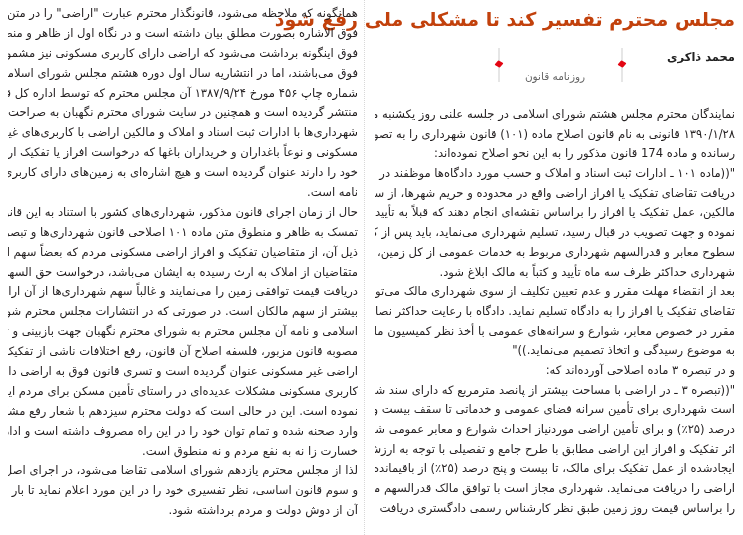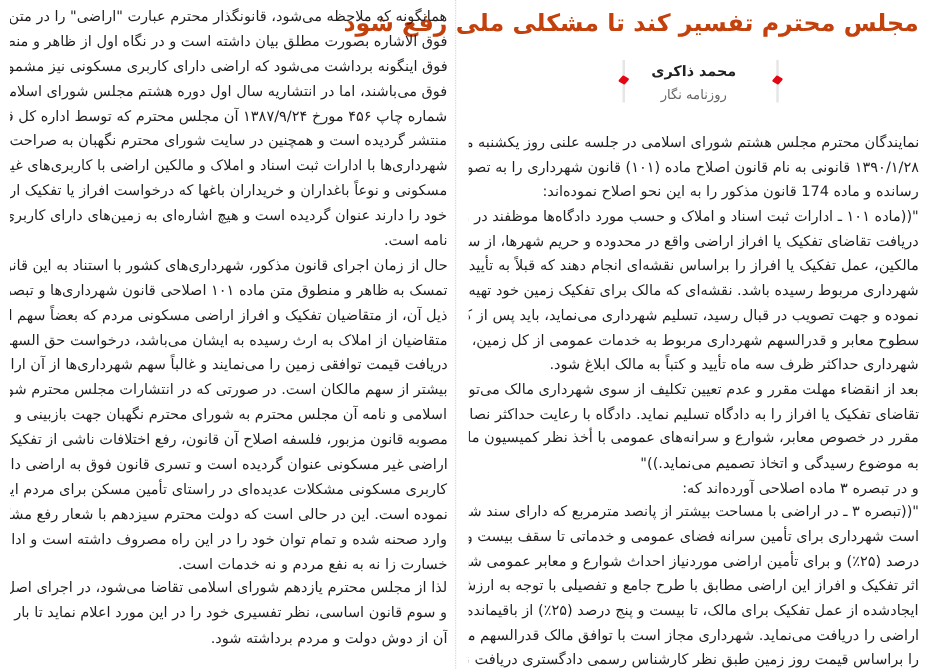--- a/index.html
+++ b/index.html
@@ -6,21 +6,21 @@
   body { width:743px; height:535px; overflow:hidden; position:relative;
          font-family:"DejaVu Sans", sans-serif; color:#231f20; direction:rtl; }
   .col { position:absolute; top:0; direction:rtl; }
   .col-right { right:8px; width:360px; }
   .col-left { left:8px; width:350px; top:4px; }
   .divider { position:absolute; left:364px; top:0; width:0; height:535px;
              border-left:1px dotted #d8d8d8; }
   .title { font-weight:bold; font-size:19px; line-height:26px; text-align:center;
            margin-top:6px; letter-spacing:-0.5px; color:#c2410c; white-space:nowrap; }
   .byline { position:relative; height:44px; margin-top:16px; }
-  .byline .name { position:absolute; left:0; right:0; top:2px; text-align:center;
+  .byline .name { position:absolute; left:0; right:0; top:2px; 
                   font-weight:bold; font-size:11.5px; color:#222; }
   .byline .role { position:absolute; left:0; right:0; top:22px; text-align:center;
                   font-size:10.5px; color:#666; }
   .mark { position:absolute; top:0; width:2px; height:34px; background:#e6e6e6; }
   .mark::after { content:""; position:absolute; left:-2px; top:13px; width:6px; height:6px;
                  background:#e30613; transform:rotate(30deg) skewX(-10deg); border-radius:1px; }
   .mark-r { right:112px; }
   .mark-l { left:123px; }
   .body { margin-top:13px; }
   .ln { display:block; font-size:11.6px; line-height:19.7px; height:19.7px; white-space:nowrap;
@@ -31,31 +31,30 @@
 </head>
 <body>
 
 <div class="divider"></div>
 
 <div class="col col-right">
   <div class="title">مجلس محترم تفسیر کند تا مشکلی ملی رفع شود</div>
   <div class="byline">
     <span class="mark mark-r"></span>
     <div class="name">محمد ذاکری</div>
-    <div class="role">روزنامه نگار</div>
+    <div class="role">روزنامه قانون</div>
     <span class="mark mark-l"></span>
   </div>
   <div class="body" id="right-body">
       <span class="ln">نمایندگان محترم مجلس هشتم شورای اسلامی در جلسه علنی روز یکشنبه مورخ</span>
       <span class="ln">۱۳۹۰/۱/۲۸ قانونی به نام قانون اصلاح ماده (۱۰۱) قانون شهرداری را به تصویب</span>
       <span class="ln last">رسانده و ماده 174 قانون مذکور را به این نحو اصلاح نموده‌اند:</span>
       <span class="ln">"((ماده ۱۰۱ ـ ادارات ثبت اسناد و املاک و حسب مورد دادگاه‌ها موظفند در موقع</span>
       <span class="ln">دریافت تقاضای تفکیک یا افراز اراضی واقع در محدوده و حریم شهرها، از سوی</span>
       <span class="ln">مالکین، عمل تفکیک یا افراز را براساس نقشه‌ای انجام دهند که قبلاً به تأیید</span>
-      <span class="ln">شهرداری مربوط رسیده باشد. نقشه‌ای که مالک برای تفکیک زمین خود تهیه</span>
       <span class="ln">نموده و جهت تصویب در قبال رسید، تسلیم شهرداری می‌نماید، باید پس از کسر</span>
       <span class="ln">سطوح معابر و قدرالسهم شهرداری مربوط به خدمات عمومی از کل زمین، از طرف</span>
       <span class="ln last">شهرداری حداکثر ظرف سه ماه تأیید و کتباً به مالک ابلاغ شود.</span>
       <span class="ln">بعد از انقضاء مهلت مقرر و عدم تعیین تکلیف از سوی شهرداری مالک می‌تواند خود</span>
       <span class="ln">تقاضای تفکیک یا افراز را به دادگاه تسلیم نماید. دادگاه با رعایت حداکثر نصاب‌های</span>
       <span class="ln">مقرر در خصوص معابر، شوارع و سرانه‌های عمومی با أخذ نظر کمیسیون ماده (۵)،</span>
       <span class="ln last">به موضوع رسیدگی و اتخاذ تصمیم می‌نماید.))"</span>
       <span class="ln last">و در تبصره ۳ ماده اصلاحی آورده‌اند که:</span>
       <span class="ln">"((تبصره ۳ ـ در اراضی با مساحت بیشتر از پانصد مترمربع که دارای سند ششدانگ</span>
       <span class="ln">است شهرداری برای تأمین سرانه فضای عمومی و خدماتی تا سقف بیست و پنج</span>
@@ -83,17 +82,17 @@
     <span class="ln">ذیل آن، از متقاضیان تفکیک و افراز اراضی مسکونی مردم که بعضاً سهم الارث</span>
     <span class="ln">متقاضیان از املاک به ارث رسیده به ایشان می‌باشد، درخواست حق السهم یا</span>
     <span class="ln">دریافت قیمت توافقی زمین را می‌نمایند و غالباً سهم شهرداری‌ها از آن اراضی بسیار</span>
     <span class="ln">بیشتر از سهم مالکان است. در صورتی که در انتشارات مجلس محترم شورای</span>
     <span class="ln">اسلامی و نامه آن مجلس محترم به شورای محترم نگهبان جهت بازبینی و تأیید</span>
     <span class="ln">مصوبه قانون مزبور، فلسفه اصلاح آن قانون، رفع اختلافات ناشی از تفکیک و افراز</span>
     <span class="ln">اراضی غیر مسکونی عنوان گردیده است و تسری قانون فوق به اراضی دارای</span>
     <span class="ln">کاربری مسکونی مشکلات عدیده‌ای در راستای تأمین مسکن برای مردم ایجاد</span>
     <span class="ln">نموده است. این در حالی است که دولت محترم سیزدهم با شعار رفع مشکل مسکن</span>
     <span class="ln">وارد صحنه شده و تمام توان خود را در این راه مصروف داشته است و ادامه این روند</span>
-    <span class="ln last">خسارت زا نه به نفع مردم و نه خدمات است.</span>
+    <span class="ln last">خسارت زا نه به نفع مردم و نه منطوق است.</span>
     <span class="ln">لذا از مجلس محترم یازدهم شورای اسلامی تقاضا می‌شود، در اجرای اصل هفتاد</span>
     <span class="ln">و سوم قانون اساسی، نظر تفسیری خود را در این مورد اعلام نماید تا بار مضاعف</span>
     <span class="ln last">آن از دوش دولت و مردم برداشته شود.</span>
   </div>
 
 </body></html>

